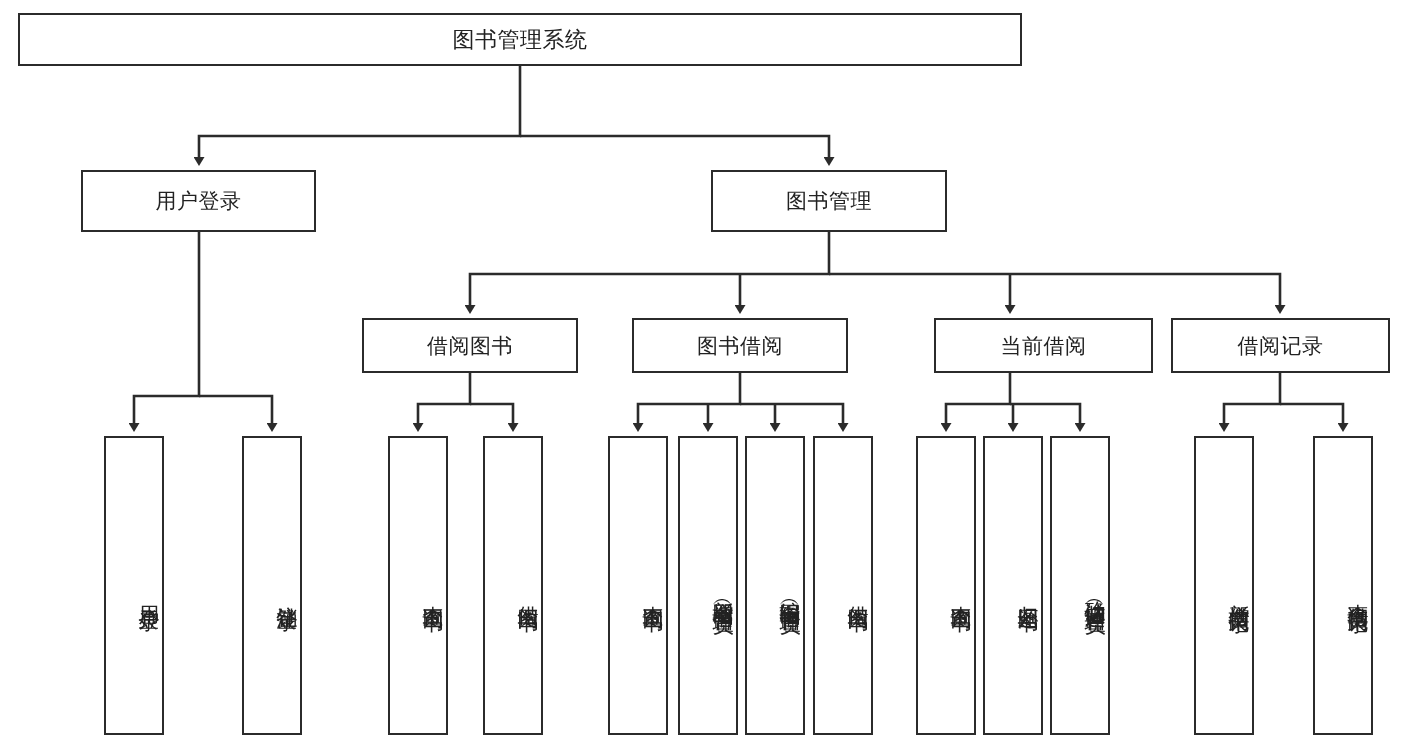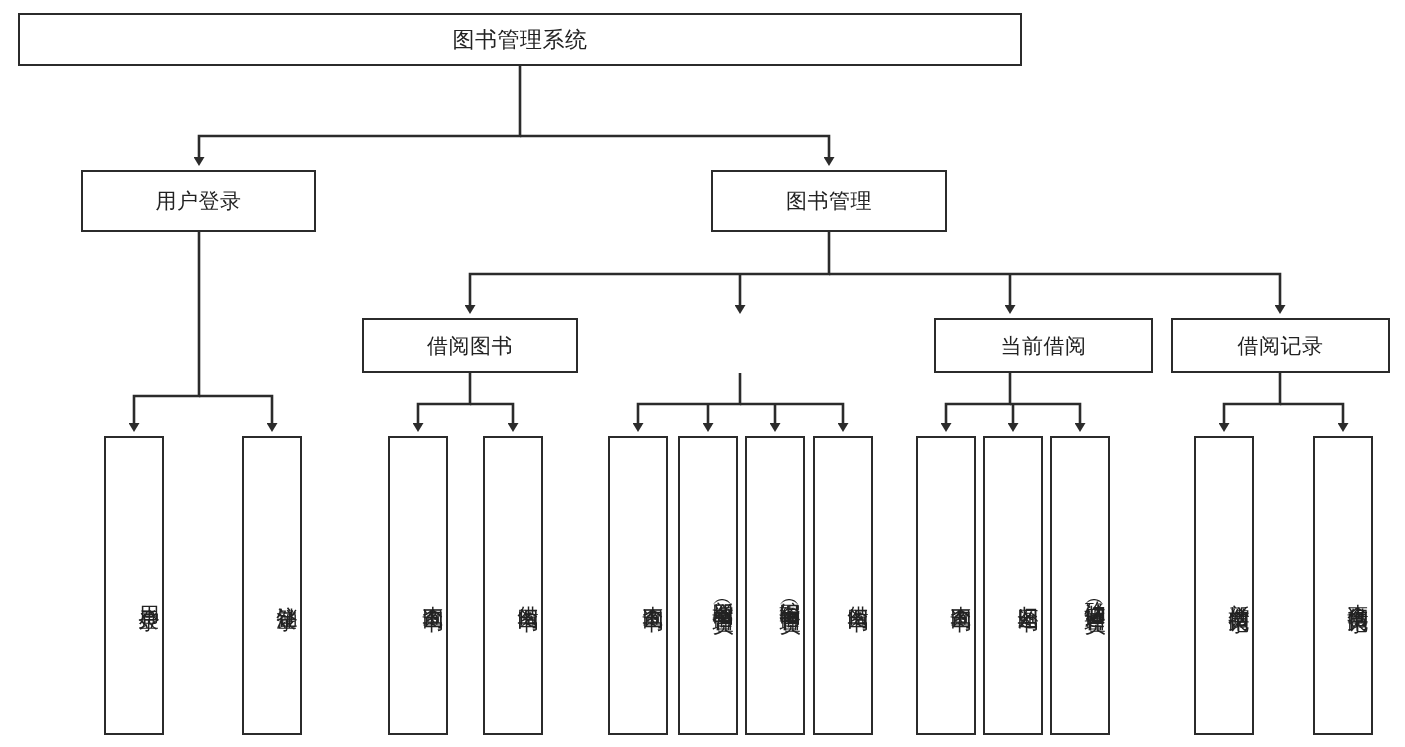--- a/index.html
+++ b/index.html
@@ -110,20 +110,23 @@
   <div class="node horiz" style="left:81px; top:170px; width:235px; height:62px;">
     <span>用户登录</span>
   </div>
   <div class="node horiz" style="left:711px; top:170px; width:236px; height:62px;">
     <span>图书管理</span>
   </div>
 
   <div class="node horiz" style="left:362px; top:318px; width:216px; height:55px;">
     <span>借阅图书</span>
   </div>
+  <div class="node horiz" style="left:632px; top:318px; width:216px; height:55px;">
+    <span>图书借阅</span>
+  </div>
   <div class="node horiz" style="left:901px; top:318px; width:219px; height:55px;margin-left:33px;">
     <span>当前借阅</span>
   </div>
   <div class="node horiz" style="left:1171px; top:318px; width:219px; height:55px;">
     <span>借阅记录</span>
   </div>
 
   <div class="node vert" style="left:104px; top:436px; width:60px; height:299px;">
     <span>用户登录</span>
   </div>

